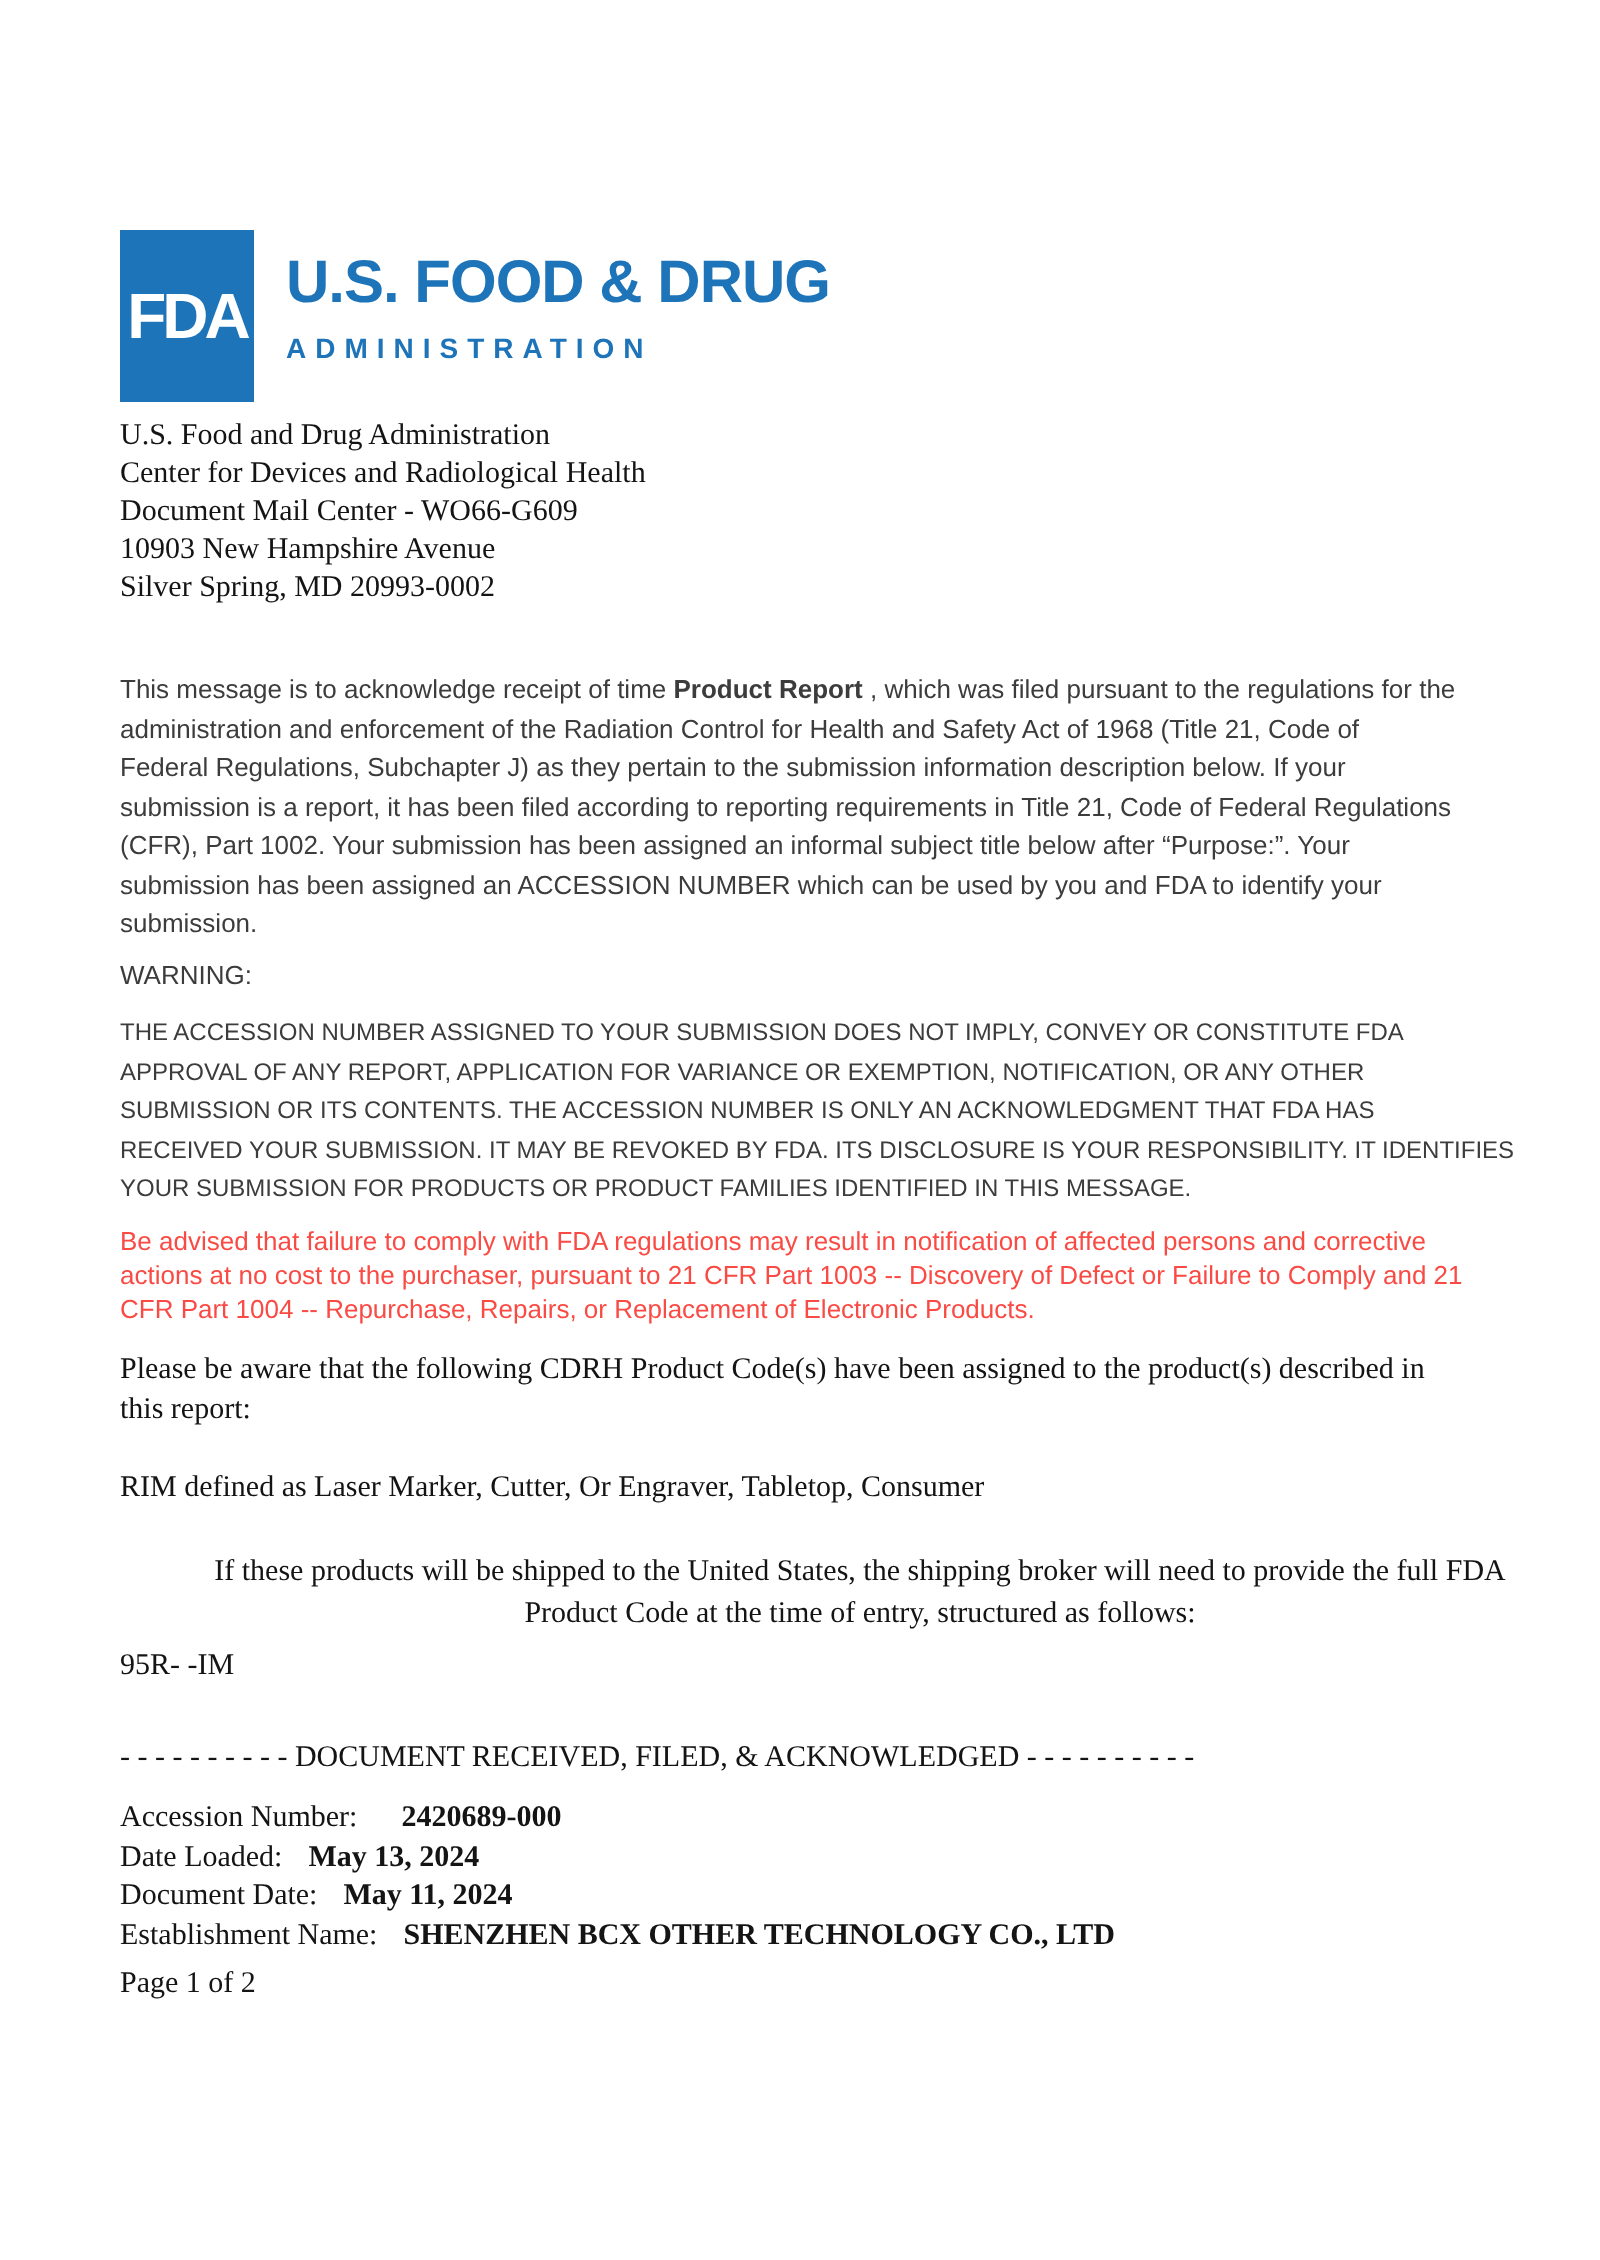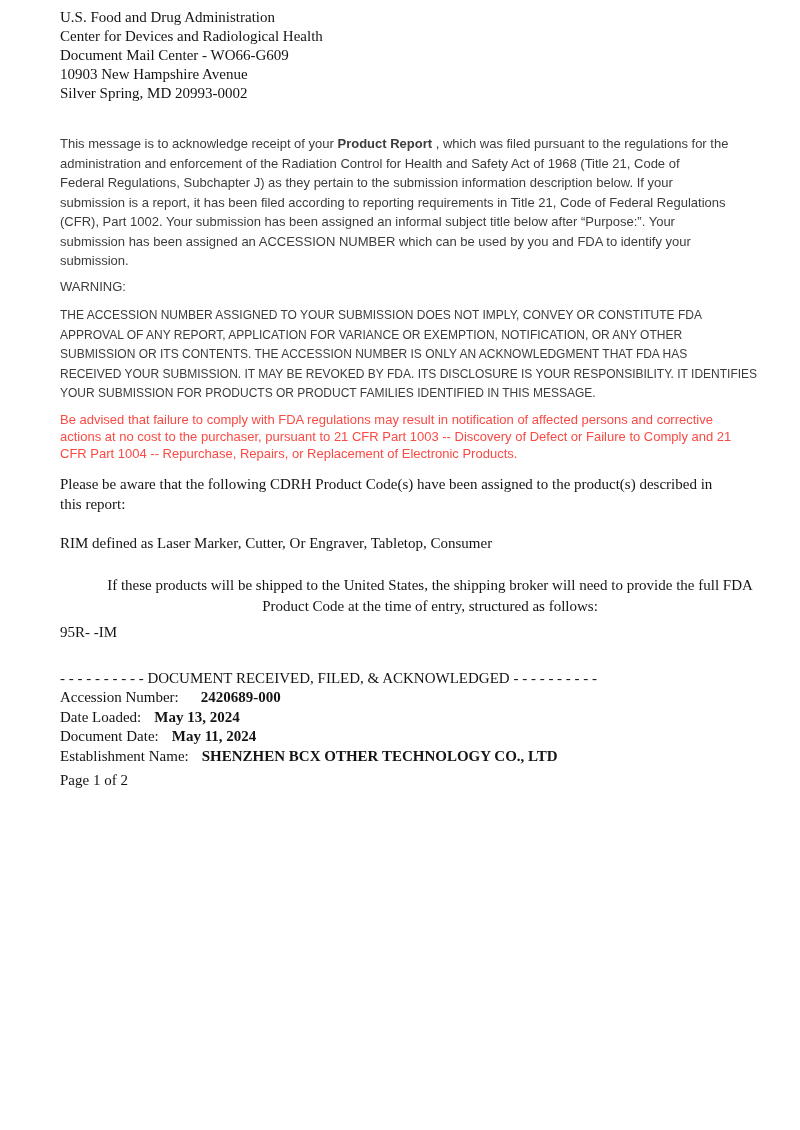--- a/index.html
+++ b/index.html
@@ -77,42 +77,51 @@
     white-space: pre-line;
   }
   .product-intro   { margin: 12px 0 0 0; }
   .product-code    { margin: 18px 0 0 0; }
   .shipping-text   { margin: 22px 0 0 0; text-align: center; }
   .shipping-code   { margin: 6px 3px 0 0; }
   .divider         { margin: 25px 0 0 0; }
   .auto-note       { margin: 4px 0 0 0; }
 
   
-  .details { font-size: 15px; line-height: 19.5px; color: #141414; }
+  .details { margin-top: 11px; font-size: 15px; line-height: 19.5px; color: #141414; }
   .detail-row { white-space: nowrap; }
   .detail-value { font-weight: bold; margin-left: 13px; }
   .detail-row:first-child .detail-value { margin-left: 22px; }
   .page-indicator { margin-top: 4px; font-size: 15px; line-height: 20px; color: #141414; }
 </style>
 </head>
 <body>
 
 <div class="page">
   <div class="content">
 
+    <div class="logo">
+      <div class="fda-box">
+        <span>FDA</span>
+      </div>
+      <div class="logo-right">
+        <div class="logo-title">U.S. FOOD &amp; DRUG</div>
+        <div class="logo-subtitle">ADMINISTRATION</div>
+      </div>
+    </div>
 
     <div class="address">
       <div>U.S. Food and Drug Administration</div>
       <div>Center for Devices and Radiological Health</div>
       <div>Document Mail Center - WO66-G609</div>
       <div>10903 New Hampshire Avenue</div>
       <div>Silver Spring, MD 20993-0002</div>
     </div>
 
-    <p class="sans intro"><span>This message is to acknowledge receipt of your </span><b>Product Report</b><span> , which was filed pursuant to the regulations for the
+    <p class="sans intro"><span>This message is to acknowledge receipt of time </span><b>Product Report</b><span> , which was filed pursuant to the regulations for the
 administration and enforcement of the Radiation Control for Health and Safety Act of 1968 (Title 21, Code of
 Federal Regulations, Subchapter J) as they pertain to the submission information description below. If your
 submission is a report, it has been filed according to reporting requirements in Title 21, Code of Federal Regulations
 (CFR), Part 1002. Your submission has been assigned an informal subject title below after “Purpose:”. Your
 submission has been assigned an ACCESSION NUMBER which can be used by you and FDA to identify your
 submission.</span></p>
 
     <p class="sans warning-label">WARNING:</p>
 
     <p class="sans warning-body">THE ACCESSION NUMBER ASSIGNED TO YOUR SUBMISSION DOES NOT IMPLY, CONVEY OR CONSTITUTE FDA

